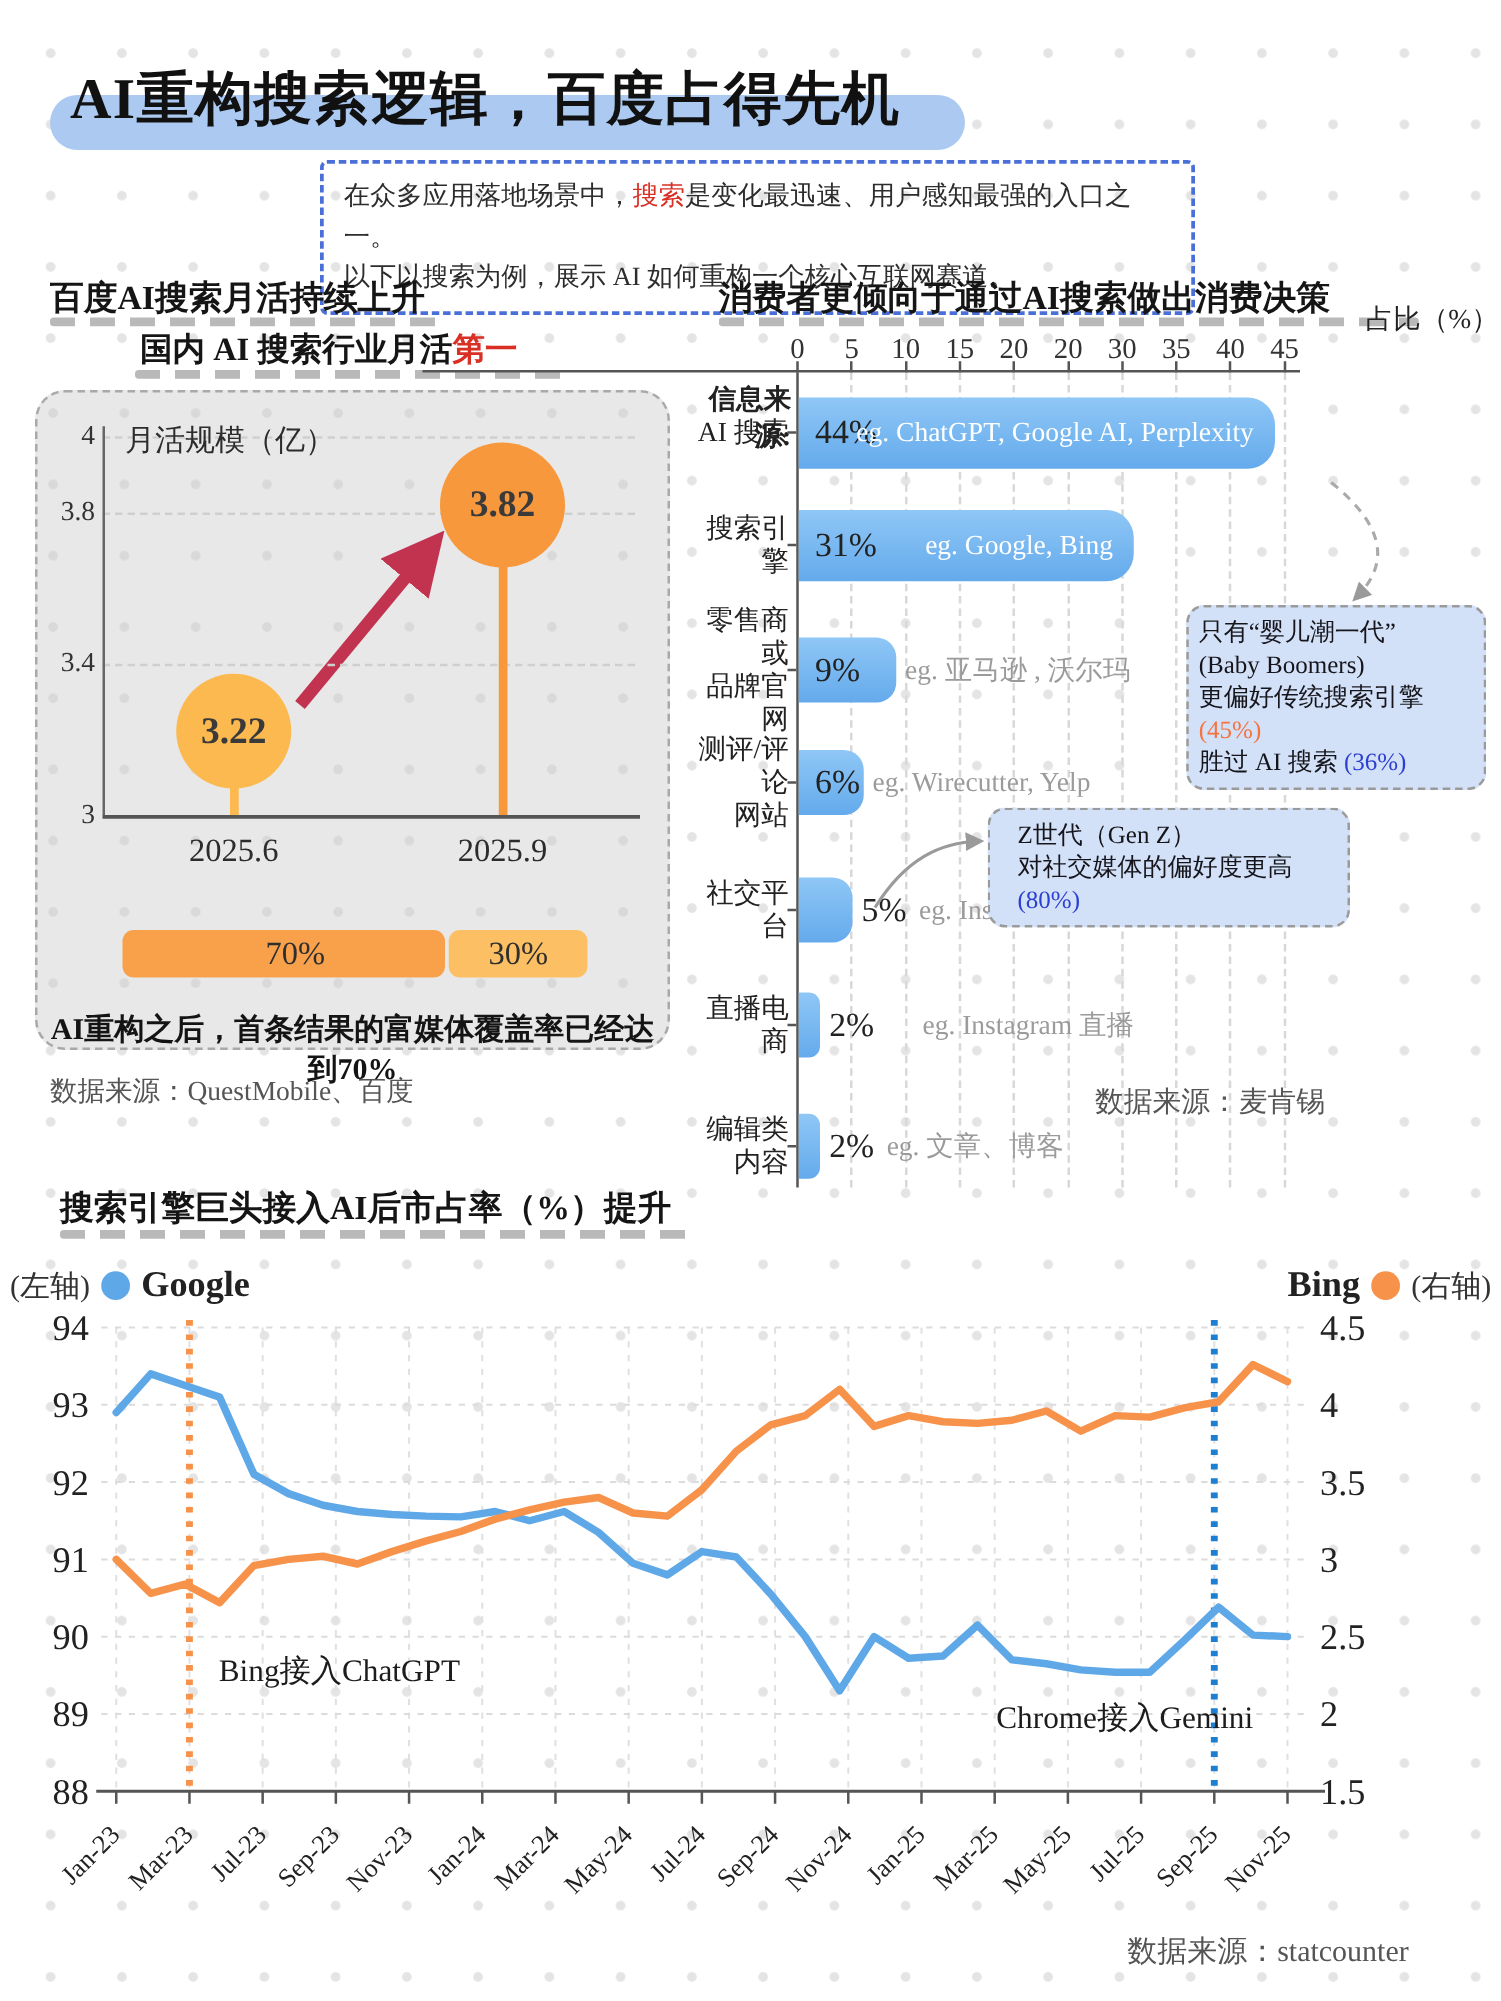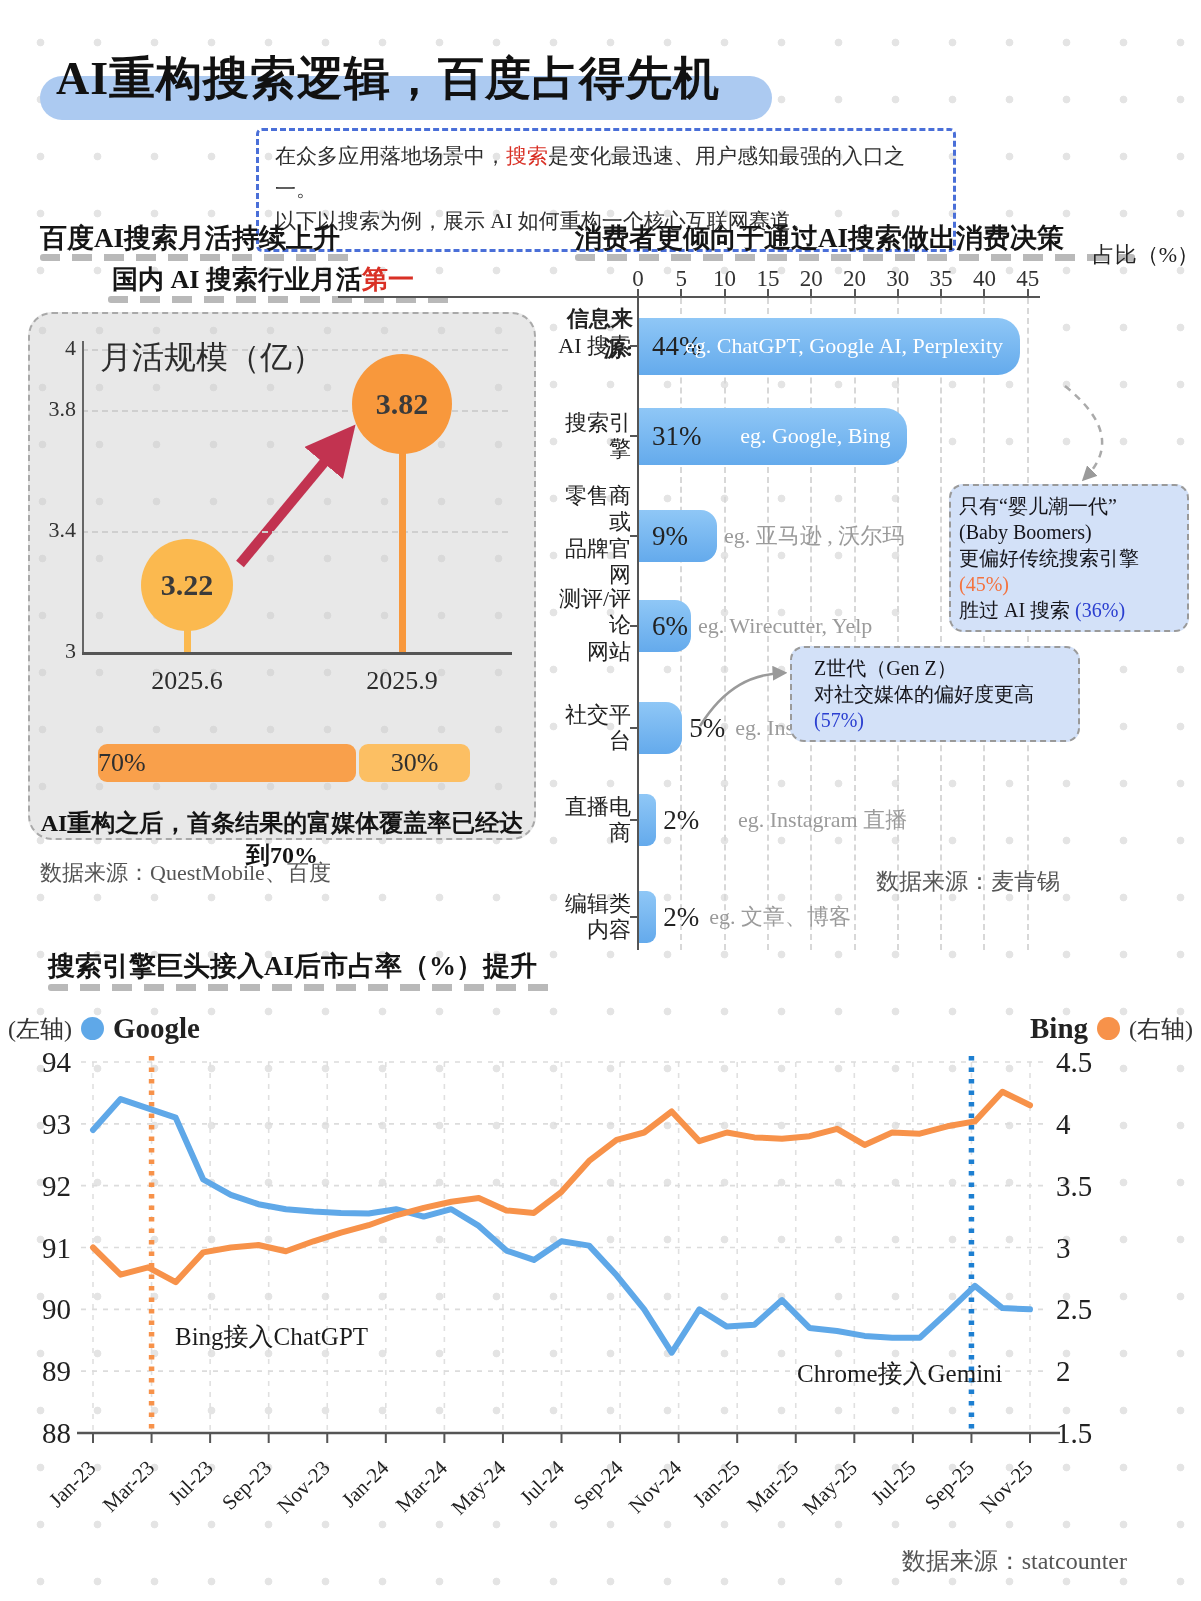--- a/index.html
+++ b/index.html
@@ -33,21 +33,21 @@
     background-color:#e8e8e8;
     background-image:radial-gradient(circle, #d9d9d9 3.5px, rgba(0,0,0,0) 4.2px);
     background-size:57px 57px; background-position:-16px -12px;
   }
   .ytick { position:absolute; width:46px; text-align:right; font-size:22px; color:#333; }
   .grid-h { position:absolute; border-top:2px dashed #cfcfcf; }
   .bubble { position:absolute; border-radius:50%; display:flex; align-items:center; justify-content:center;
             font-size:30px; font-weight:bold; color:#3a3a3a; }
   .stem { position:absolute; width:7px; }
   .xlab { position:absolute; font-size:26px; color:#2c2c2c; transform:translateX(-50%); white-space:nowrap; }
-  .axis-title-bubble { position:absolute; font-size:32px; color:#2c2c2c; }
+  .axis-title-bubble { position:absolute; font-size:24px; color:#2c2c2c; }
   .covbar { position:absolute; display:flex; gap:3px; }
   .covseg { height:38px; border-radius:9px; display:flex; align-items:center; font-size:26px; color:#2f2f2f; }
   .caption { position:absolute; width:100%; text-align:center; font-size:24px; font-weight:600; color:#141414;margin-top:11px; }
   
   .sec-right { left:545px; top:218px; width:656px; height:780px; }
   .unit-lab { position:absolute; right:2px; top:22px; font-size:22px; color:#222; }
   .rowhead { position:absolute; left:0; top:86px; width:88px; text-align:right; font-size:22px; font-weight:bold; color:#222; }
   .axisnum { position:absolute; transform:translateX(-50%); font-size:23px; color:#333; }
   .grid-v { position:absolute; border-left:2px dashed #d8d8d8; }
   .bar-label { position:absolute; width:86px; text-align:right; font-size:22px; color:#222; white-space:pre-line; line-height:1.2;
@@ -91,21 +91,21 @@
 
     <svg id="bubble-arrow-svg" width="508" height="528" style="position:absolute;left:0;top:0;pointer-events:none;">
       <defs>
         <marker id="arrow-crimson" viewBox="0 0 10 10" refX="7" refY="5" markerWidth="5" markerHeight="5" orient="auto-start-reverse">
           <path d="M0,0 L10,5 L0,10 z" fill="#c23350"></path>
         </marker>
       </defs>
       <line x1="210" y1="250" x2="316" y2="122" stroke="#c23350" stroke-width="10" marker-end="url(#arrow-crimson)"></line>
     </svg>
     <div class="covbar" style="left:68px; top:430px; width:372px;">
-      <div class="covseg" id="covseg-0" style="background: rgb(249, 160, 75); justify-content: flex-start; width: 70%;">
+      <div class="covseg" id="covseg-0" style="background: rgb(249, 160, 75); justify-content: center; padding-left: 18px; width: 70%;">
           <span>70%</span>
         </div>
       <div class="covseg" id="covseg-1" style="background: rgb(252, 191, 99); justify-content: center; width: 30%;">
           <span>30%</span>
         </div>
     </div>
     <div class="caption" style="top:482px;">AI重构之后，首条结果的富媒体覆盖率已经达到70%</div>
   <div class="ytick" style="left:0px; top:21px;">4</div>
       <div class="grid-h" style="left:52px; top:35px; width:426px;"></div>
       <div class="ytick" style="left:0px; top:81.60000000000005px;">3.8</div>
@@ -214,21 +214,21 @@
 
     <div class="callout" style="left:404px; top:266px; width:240px;">
       <div>只有“婴儿潮一代”</div>
       <div>(Baby Boomers)</div>
       <div><span>更偏好传统搜索引擎 </span><span class="em-o">(45%)</span></div>
       <div><span>胜过 AI 搜索 </span><span class="em-b">(36%)</span></div>
     </div>
 
     <div class="callout" style="left:245px; top:428px; width:290px; text-align:left; padding-left:22px;">
       <div>Z世代（Gen Z）</div>
-      <div><span>对社交媒体的偏好度更高 </span><span class="em-b">(57%)</span></div>
+      <div><span>对社交媒体的偏好度更高 </span><span class="em-b">(80%)</span></div>
     </div>
 
     <div class="src" style="position:absolute; left:330px; top:648px; width:185px; text-align:right; font-size:23px;">数据来源：麦肯锡</div>
   </div>
 
   <div class="abs sec-bottom" id="sec-bottom">
     <div class="h2" style="position:absolute; left:48px; top:6px;">搜索引擎巨头接入AI后市占率（%）提升</div>
     <div class="dashline" style="position:absolute; left:48px; top:42px; width:508px;"></div>
 
     <div class="legend" style="left:8px; top:70px;">

